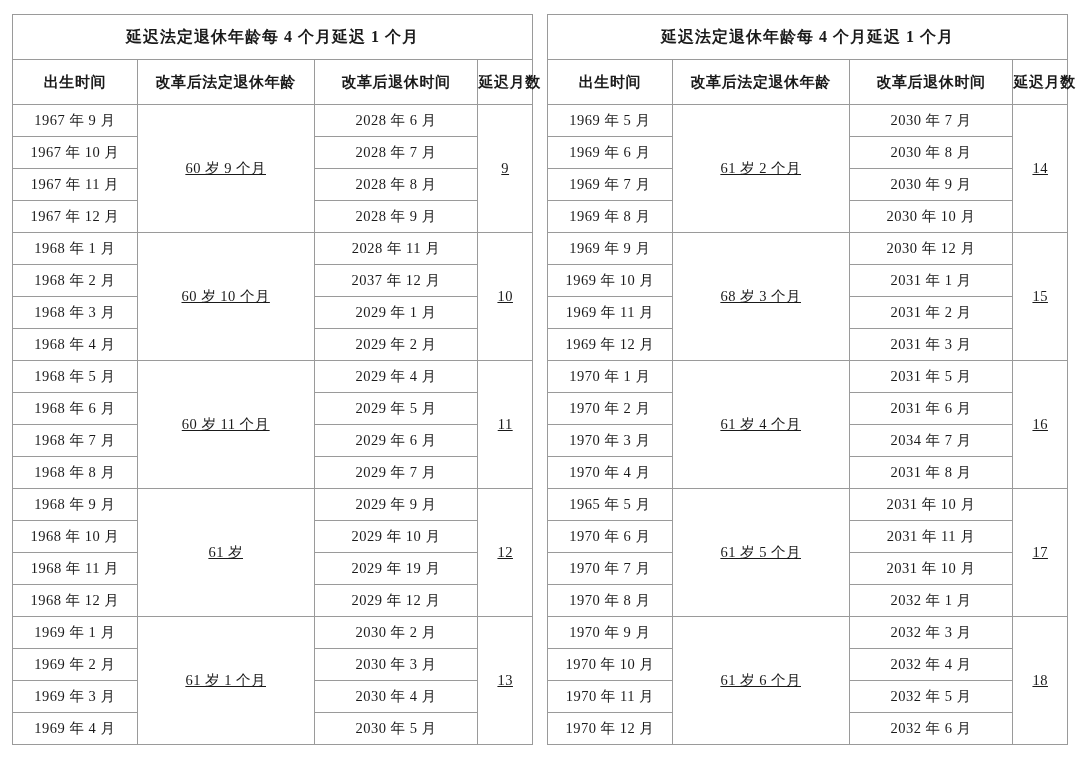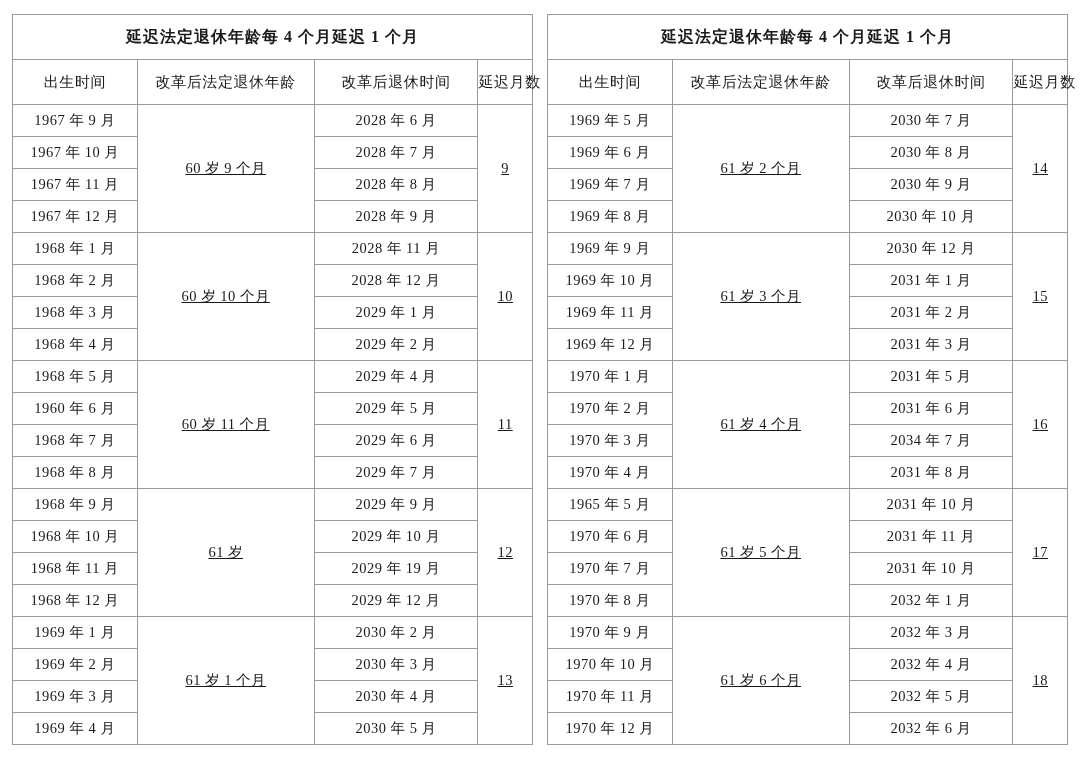--- a/index.html
+++ b/index.html
@@ -47,21 +47,21 @@
   table.sched td.title, table.sched th.title {
     font-size: 16px;
     height: 44px;
     font-weight: bold;
     letter-spacing: 1px;
     border-top: 1px solid #9a9a9a;
   }
   table.sched th.colhead {
     height: 44px;
     font-size: 15px;
-    font-weight: normal;
+    font-weight: bold;
     letter-spacing: 0.6px;
   }
   
   col.c-birth  { width: 24.0%; }
   col.c-age    { width: 34.0%; }
   col.c-retire { width: 31.5%; }
   col.c-delay  { width: 10.5%; }
 
   td.age, td.delay {
     font-size: 15px;
@@ -112,38 +112,38 @@
             <td class="retire">2028 年 9 月</td>
           </tr>
           <tr>
             <td class="birth">1968 年 1 月</td>
             <td class="age" rowspan="4">60 岁 10 个月</td>
             <td class="retire">2028 年 11 月</td>
             <td class="delay" rowspan="4">10</td>
           </tr>
           <tr>
             <td class="birth">1968 年 2 月</td>
-            <td class="retire">2028 年 12 月</td>
+            <td class="retire">2037 年 12 月</td>
           </tr>
           <tr>
             <td class="birth">1968 年 3 月</td>
             <td class="retire">2029 年 1 月</td>
           </tr>
           <tr>
             <td class="birth">1968 年 4 月</td>
             <td class="retire">2029 年 2 月</td>
           </tr>
           <tr>
             <td class="birth">1968 年 5 月</td>
             <td class="age" rowspan="4">60 岁 11 个月</td>
             <td class="retire">2029 年 4 月</td>
             <td class="delay" rowspan="4">11</td>
           </tr>
           <tr>
-            <td class="birth">1960 年 6 月</td>
+            <td class="birth">1968 年 6 月</td>
             <td class="retire">2029 年 5 月</td>
           </tr>
           <tr>
             <td class="birth">1968 年 7 月</td>
             <td class="retire">2029 年 6 月</td>
           </tr>
           <tr>
             <td class="birth">1968 年 8 月</td>
             <td class="retire">2029 年 7 月</td>
           </tr>
@@ -217,21 +217,21 @@
           <tr>
             <td class="birth">1969 年 7 月</td>
             <td class="retire">2030 年 9 月</td>
           </tr>
           <tr>
             <td class="birth">1969 年 8 月</td>
             <td class="retire">2030 年 10 月</td>
           </tr>
           <tr>
             <td class="birth">1969 年 9 月</td>
-            <td class="age" rowspan="4">61 岁 3 个月</td>
+            <td class="age" rowspan="4">68 岁 3 个月</td>
             <td class="retire">2030 年 12 月</td>
             <td class="delay" rowspan="4">15</td>
           </tr>
           <tr>
             <td class="birth">1969 年 10 月</td>
             <td class="retire">2031 年 1 月</td>
           </tr>
           <tr>
             <td class="birth">1969 年 11 月</td>
             <td class="retire">2031 年 2 月</td>

